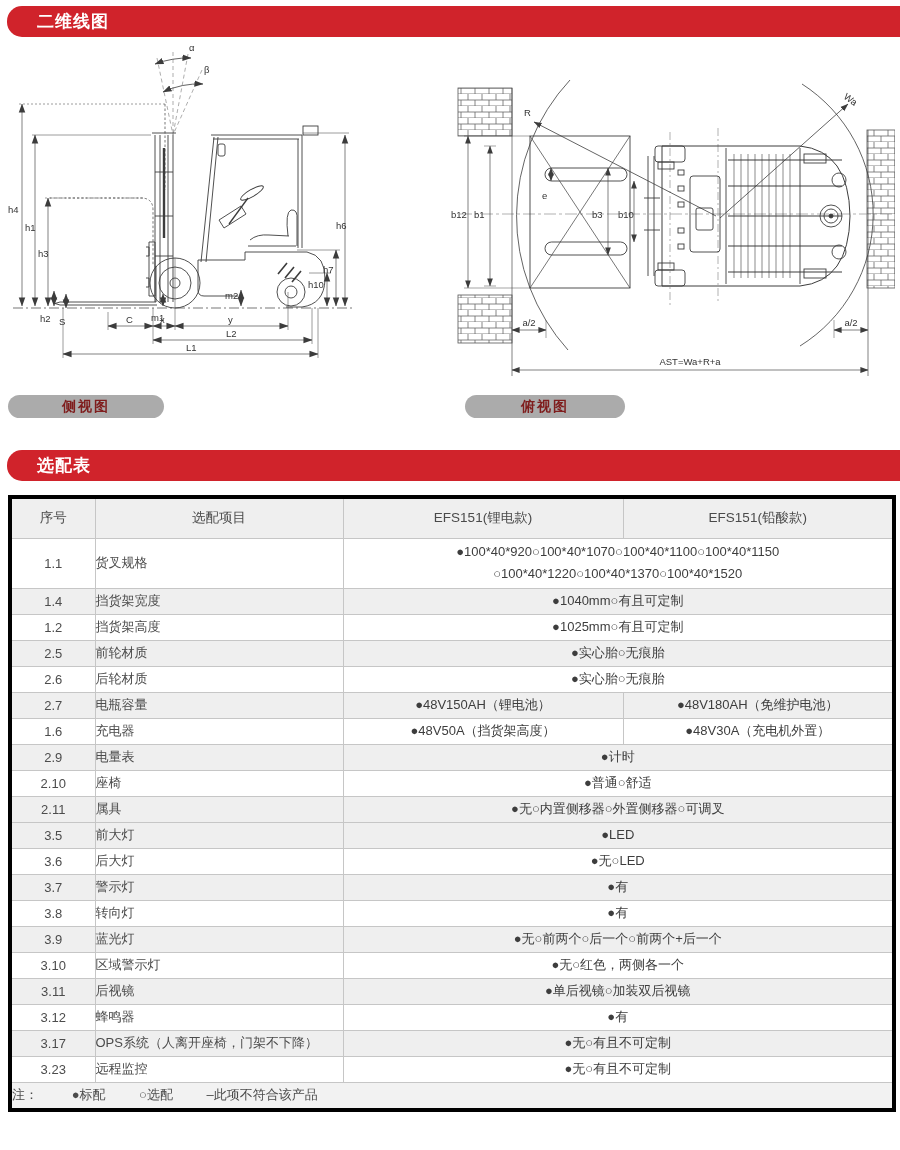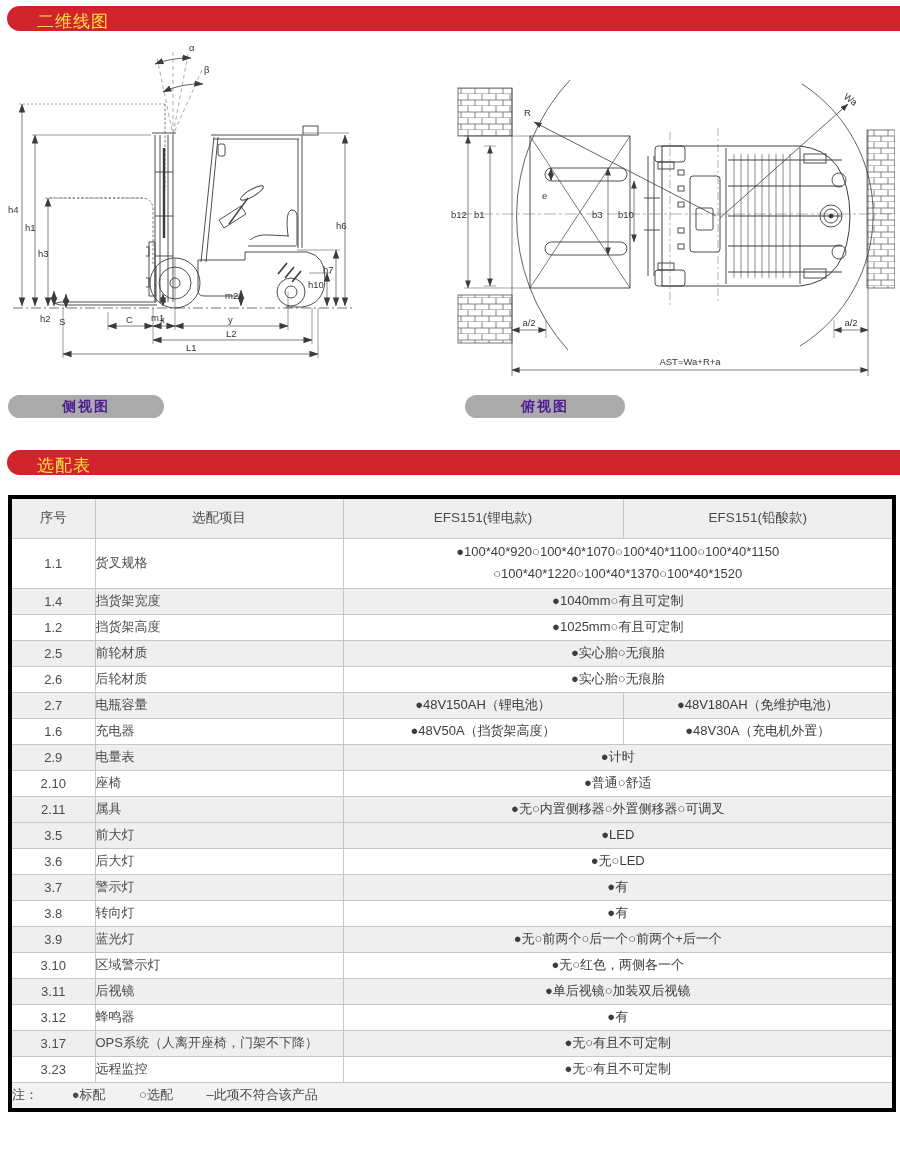--- a/index.html
+++ b/index.html
@@ -1,31 +1,31 @@
 <!DOCTYPE html>
 <html><head>
 <meta charset="utf-8">
 <style>
   html,body{margin:0;padding:0;}
   body{width:900px;height:1150px;background:#ffffff;font-family:"Liberation Sans",sans-serif;position:relative;overflow:hidden;}
   .page{position:absolute;inset:0;}
 
   
-  .banner{position:absolute;left:7px;right:0;height:25px;background:#d0232b;border-radius:15px 0 0 15px;
-          color:#fde047;font-weight:normal;font-size:17px;line-height:31px;padding-left:30px;box-sizing:border-box;letter-spacing:1px;}
+  .banner{position:absolute;left:7px;right:0;height:31px;background:#d0232b;border-radius:15px 0 0 15px;
+          color:#ffffff;font-weight:bold;font-size:17px;line-height:31px;padding-left:30px;box-sizing:border-box;letter-spacing:1px;}
   .banner-drawings{top:6px;}
   .banner-options{top:450px;}
 
   
   .svg-side{position:absolute;left:5px;top:40px;width:350px;height:352px;}
   .svg-top{position:absolute;left:450px;top:58px;width:445px;height:332px;}
   .dimtext{font-family:"Liberation Sans",sans-serif;font-size:9.5px;fill:#333;}
 
   
-  .pill{position:absolute;height:23px;border-radius:12px;background:#ababab;color:#4c1d95;font-size:14px;
+  .pill{position:absolute;height:23px;border-radius:12px;background:#ababab;color:#7f1d1d;font-size:14px;
         font-weight:bold;text-align:center;line-height:23px;letter-spacing:2px;}
   .pill-side{left:8px;top:395px;width:156px;}
   .pill-top{left:465px;top:395px;width:160px;}
 
   
   table.opts{position:absolute;left:8px;top:495px;width:884px;border-collapse:collapse;table-layout:fixed;
              font-size:13px;color:#4c4c4c;border:4px solid #000000;}
   table.opts th,table.opts td{border:1px solid #c6c6c6;padding:0;}
   table.opts thead tr{height:41px;}
   table.opts thead th{background:#efefef;font-weight:normal;font-size:13.5px;color:#4a4a4a;}

